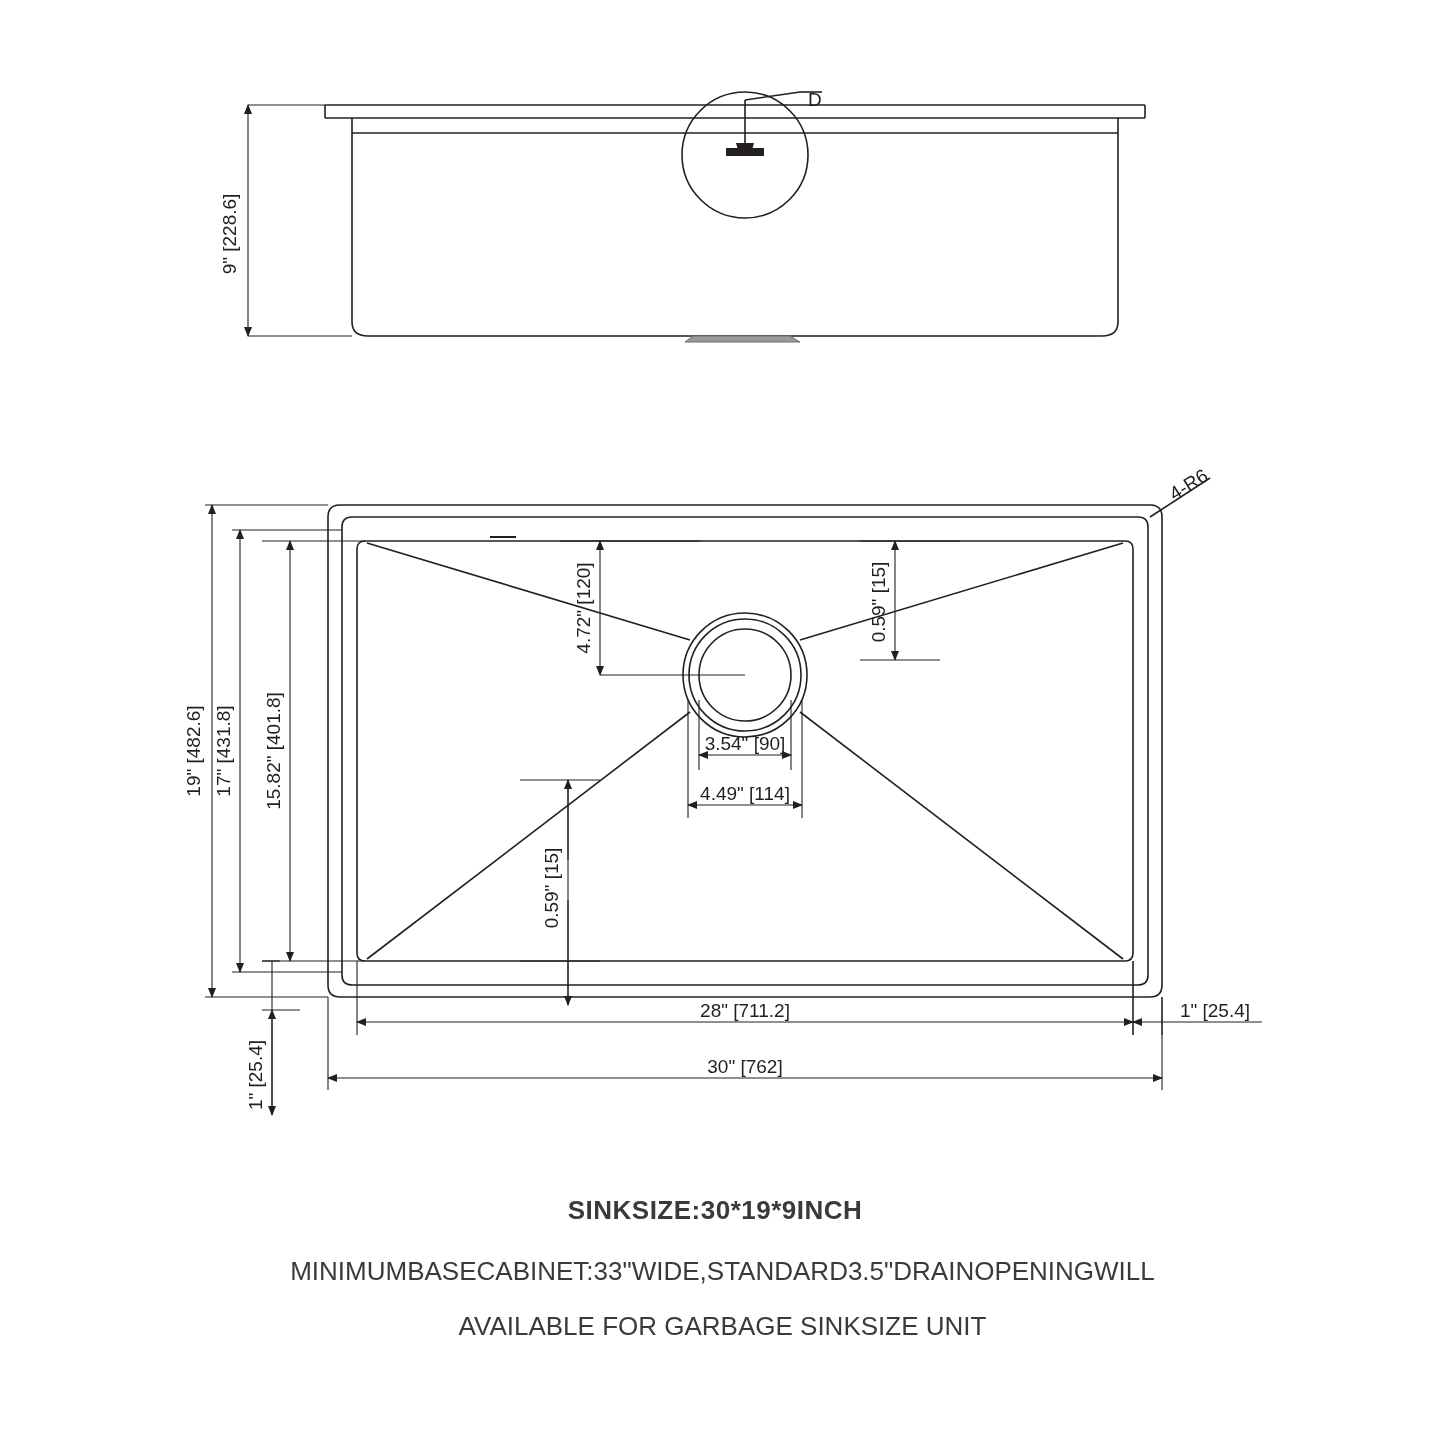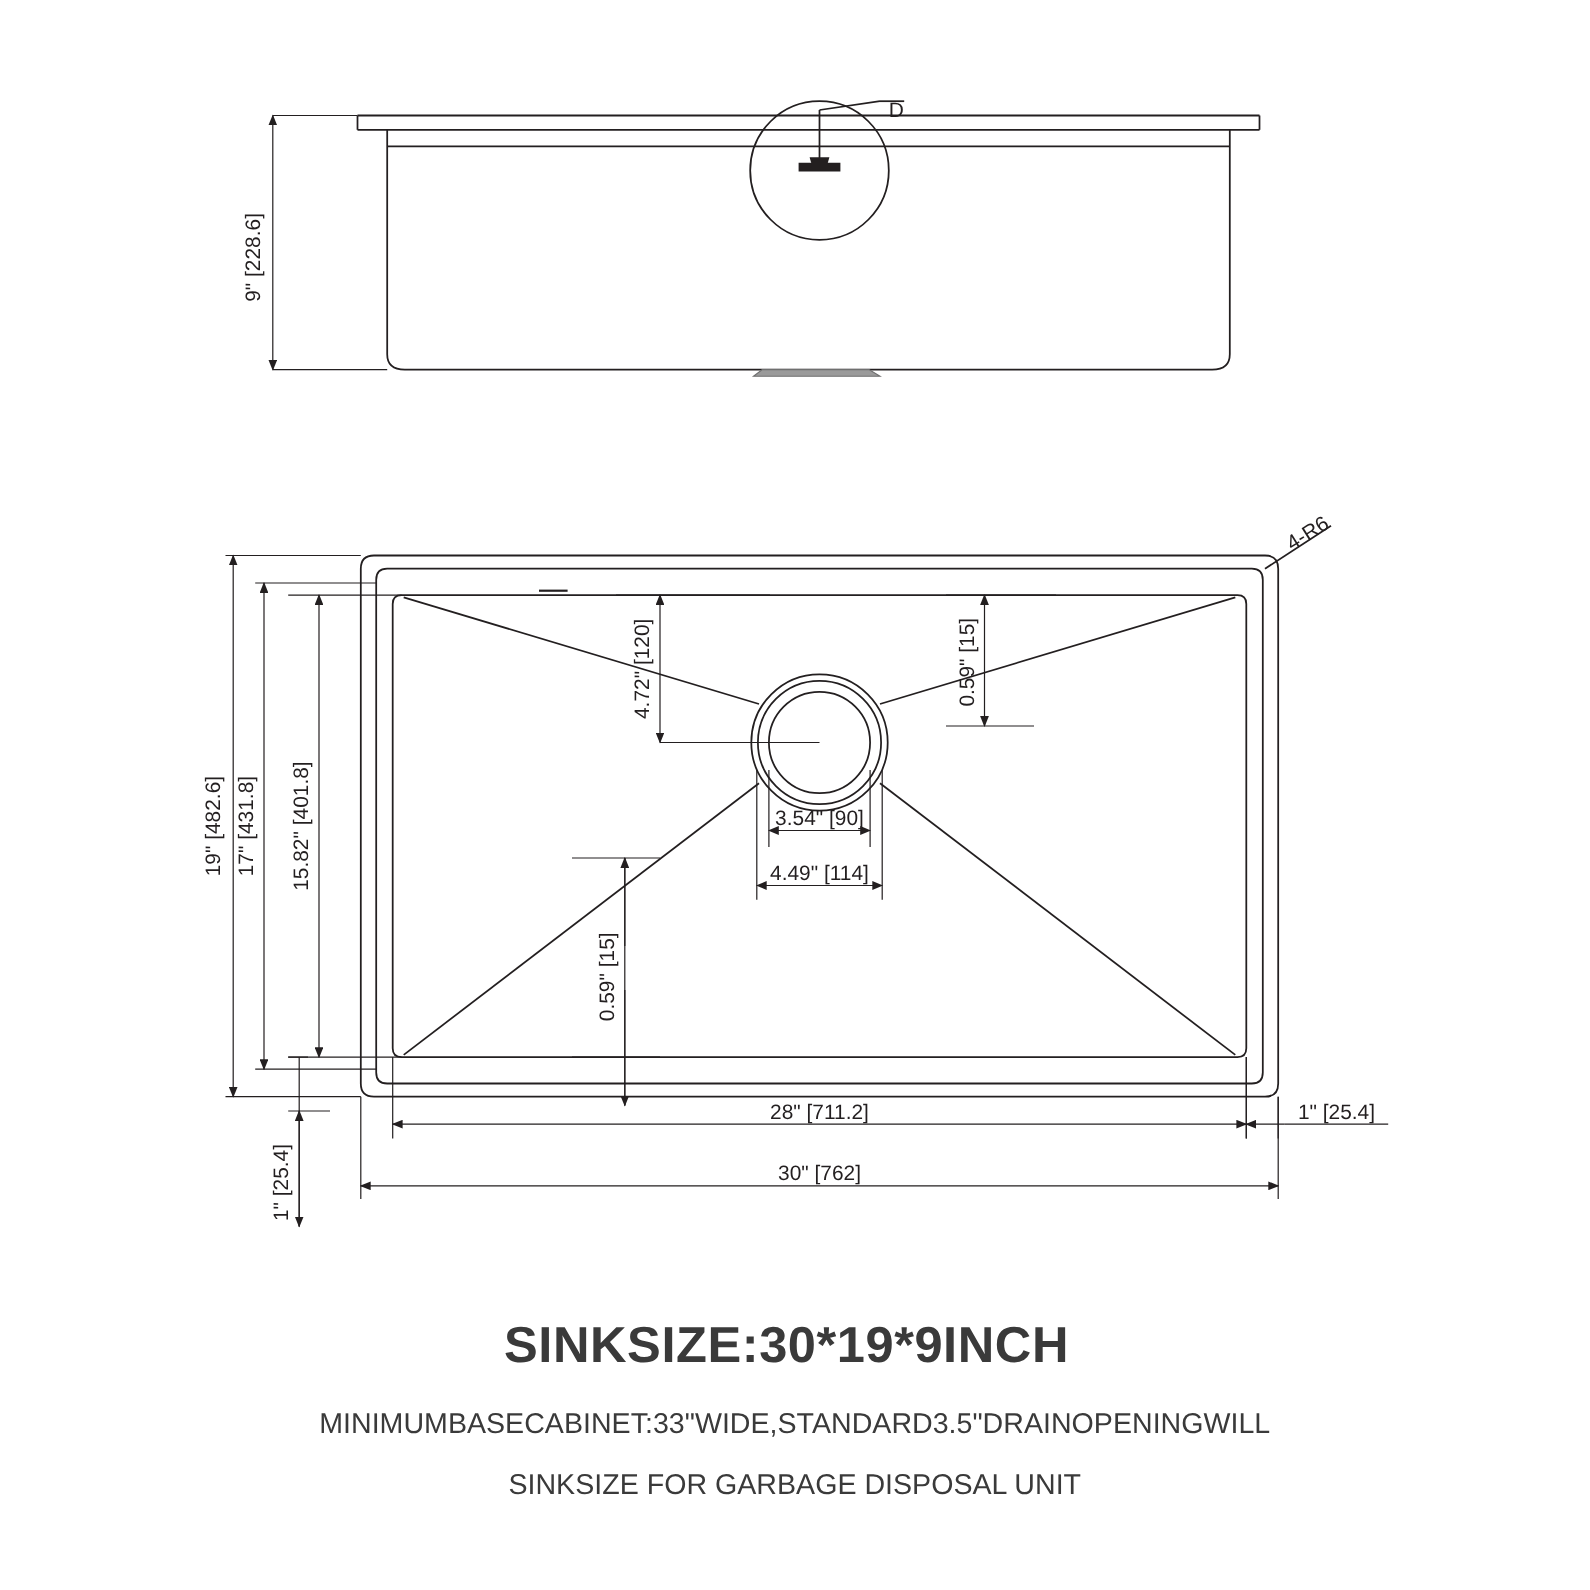--- a/index.html
+++ b/index.html
@@ -32,21 +32,21 @@
     fill: #231f20;
   }
   .caption-block {
     position: absolute;
     left: 0;
     top: 1195px;
     width: 1445px;
     text-align: center;
   }
   .caption-title {
-    font-size: 46px;
+    font-size: 26px;
     font-weight: bold;
     color: #3a3a3a;
     letter-spacing: 0.5px;
     margin: 0 15px 30px 0;
     font-family: "Liberation Sans", sans-serif;
   }
   .caption-line {
     font-size: 26px;
     color: #3a3a3a;
     margin: 0 0 24px 0;
@@ -204,16 +204,16 @@
       <line x1="1162" y1="997" x2="1162" y2="1035"></line>
       <line x1="1133" y1="1022" x2="1168" y2="1022" marker-start="url(#arrB)"></line>
       <line x1="1168" y1="1022" x2="1262" y2="1022"></line>
     </g>
     <text class="dim-text" x="1215" y="1017" text-anchor="middle">1" [25.4]</text>
   </svg>
 
   <div class="caption-block">
     <div class="caption-title">SINKSIZE:30*19*9INCH</div>
     <div class="caption-line">MINIMUMBASECABINET:33"WIDE,STANDARD3.5"DRAINOPENINGWILL</div>
-    <div class="caption-line">SINKSIZE FOR GARBAGE DISPOSAL UNIT</div>
+    <div class="caption-line">AVAILABLE FOR GARBAGE SINKSIZE UNIT</div>
   </div>
 
 </div>
 
 </body></html>

